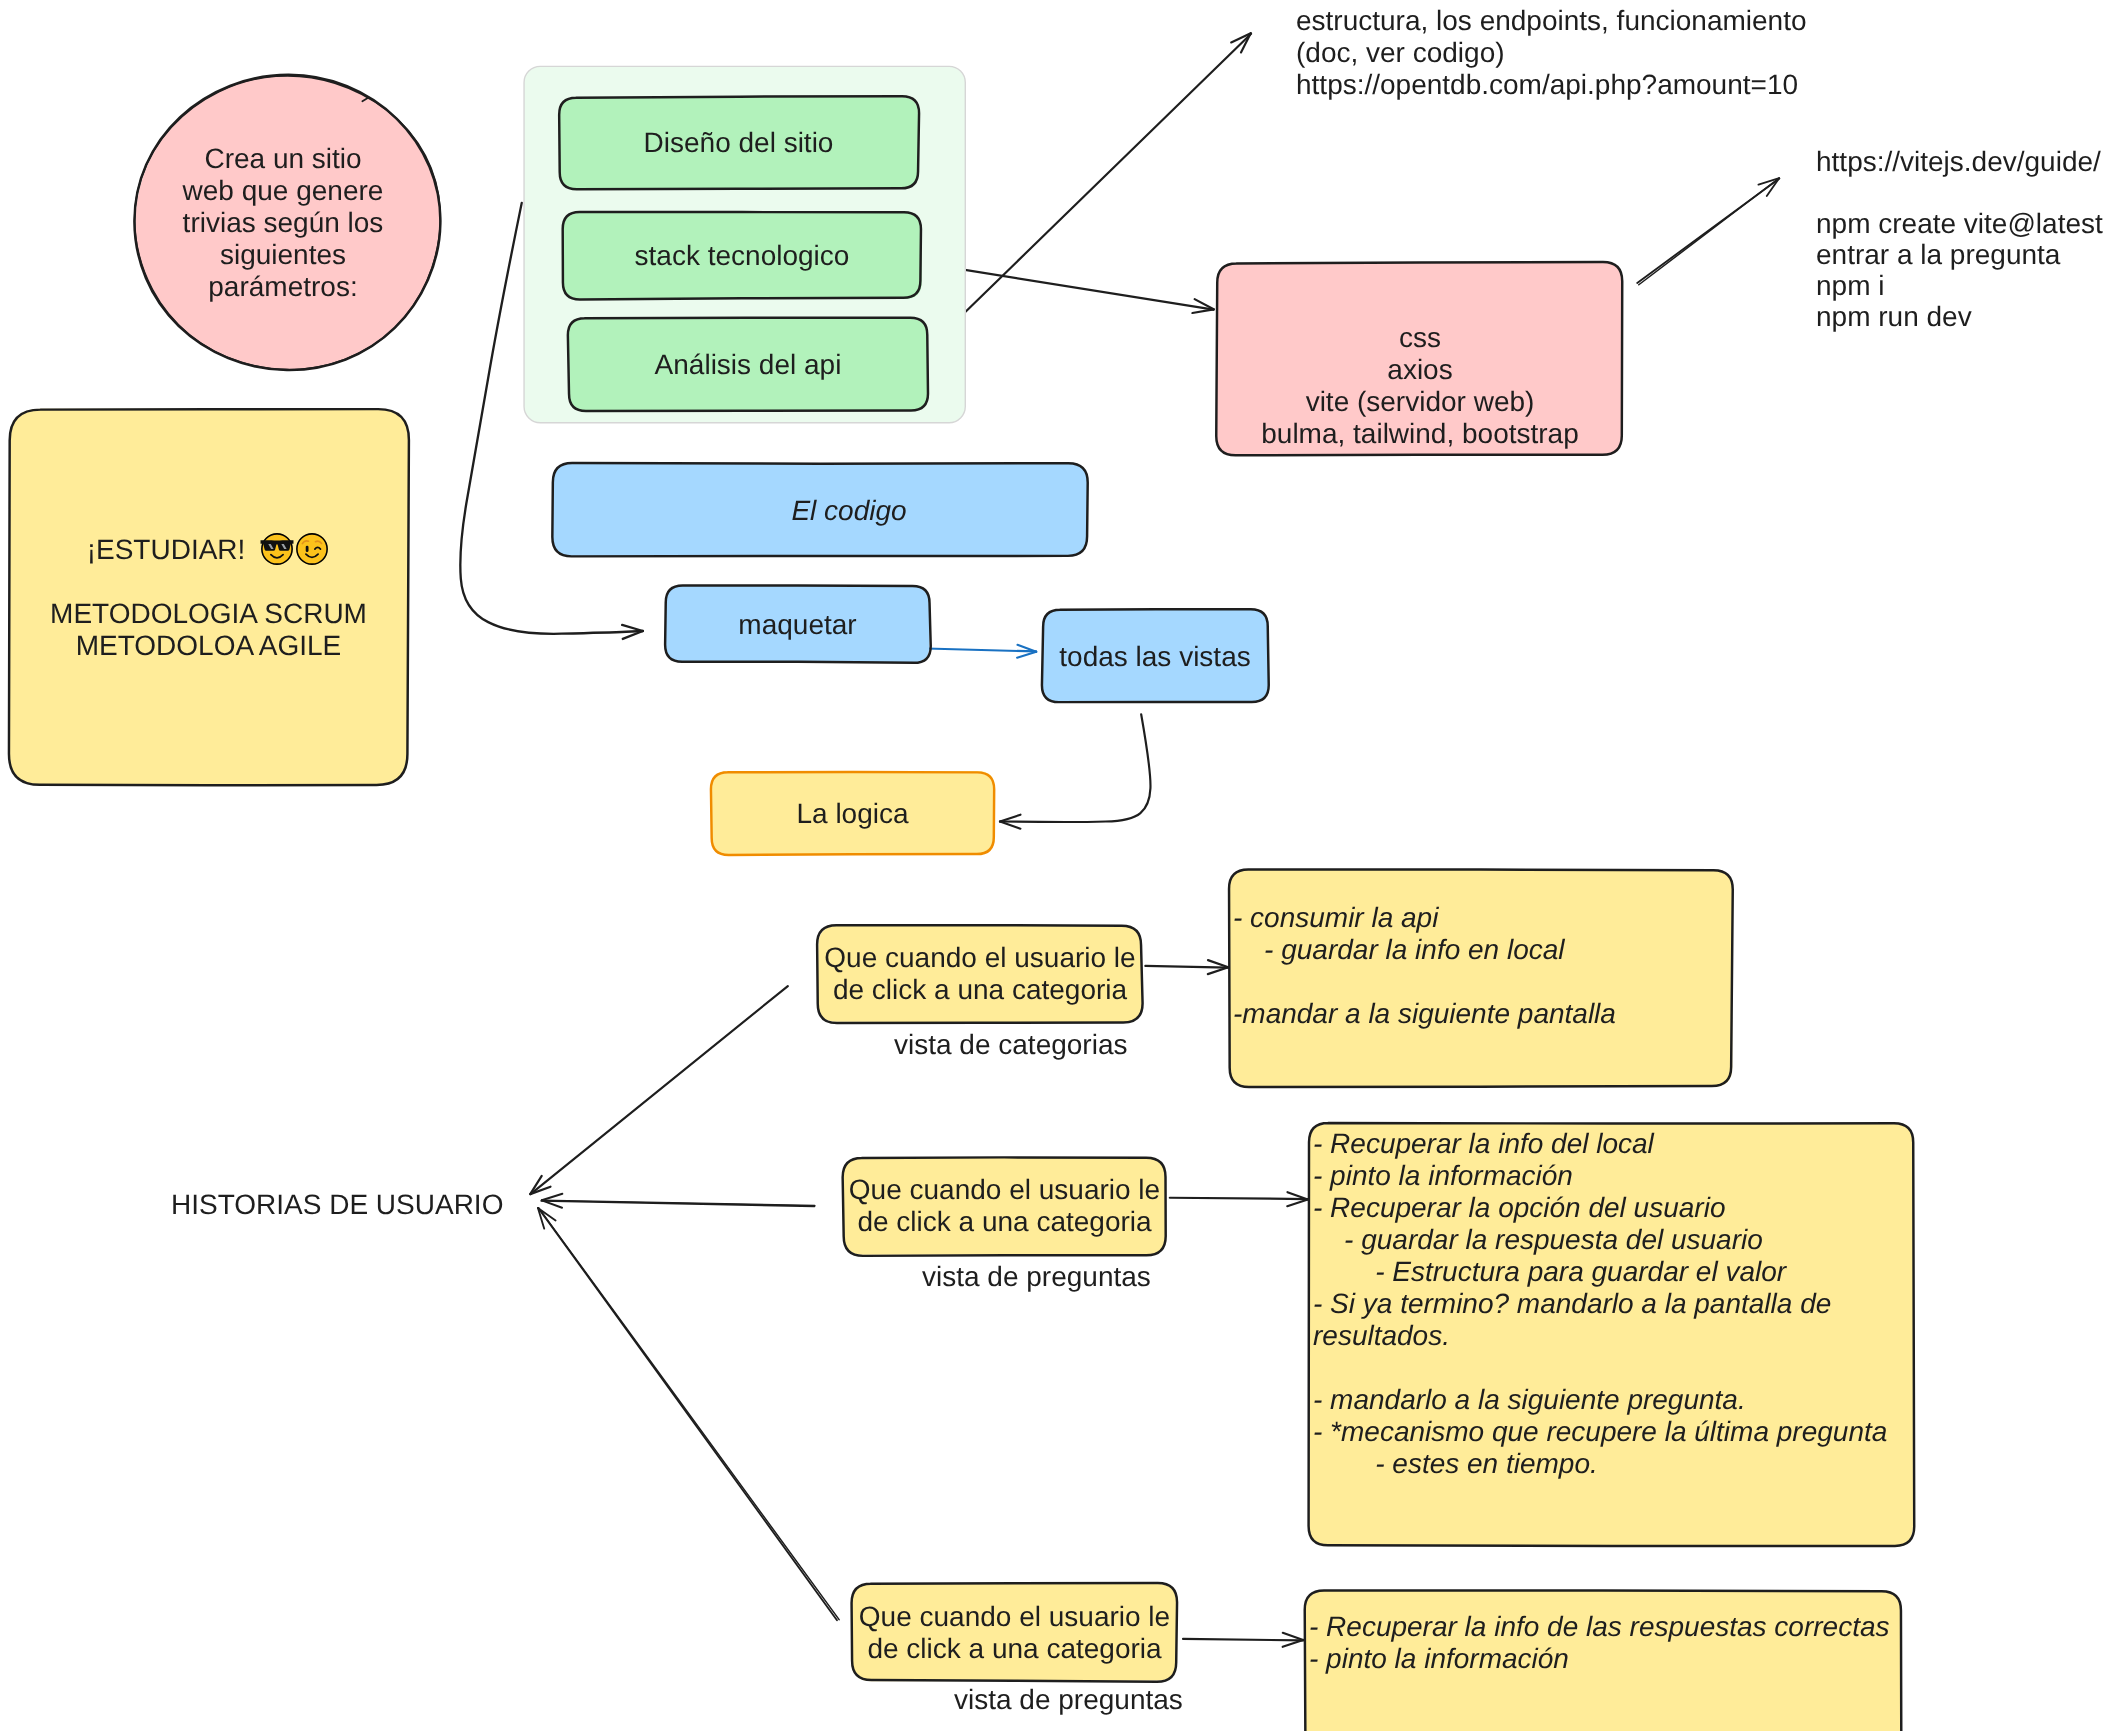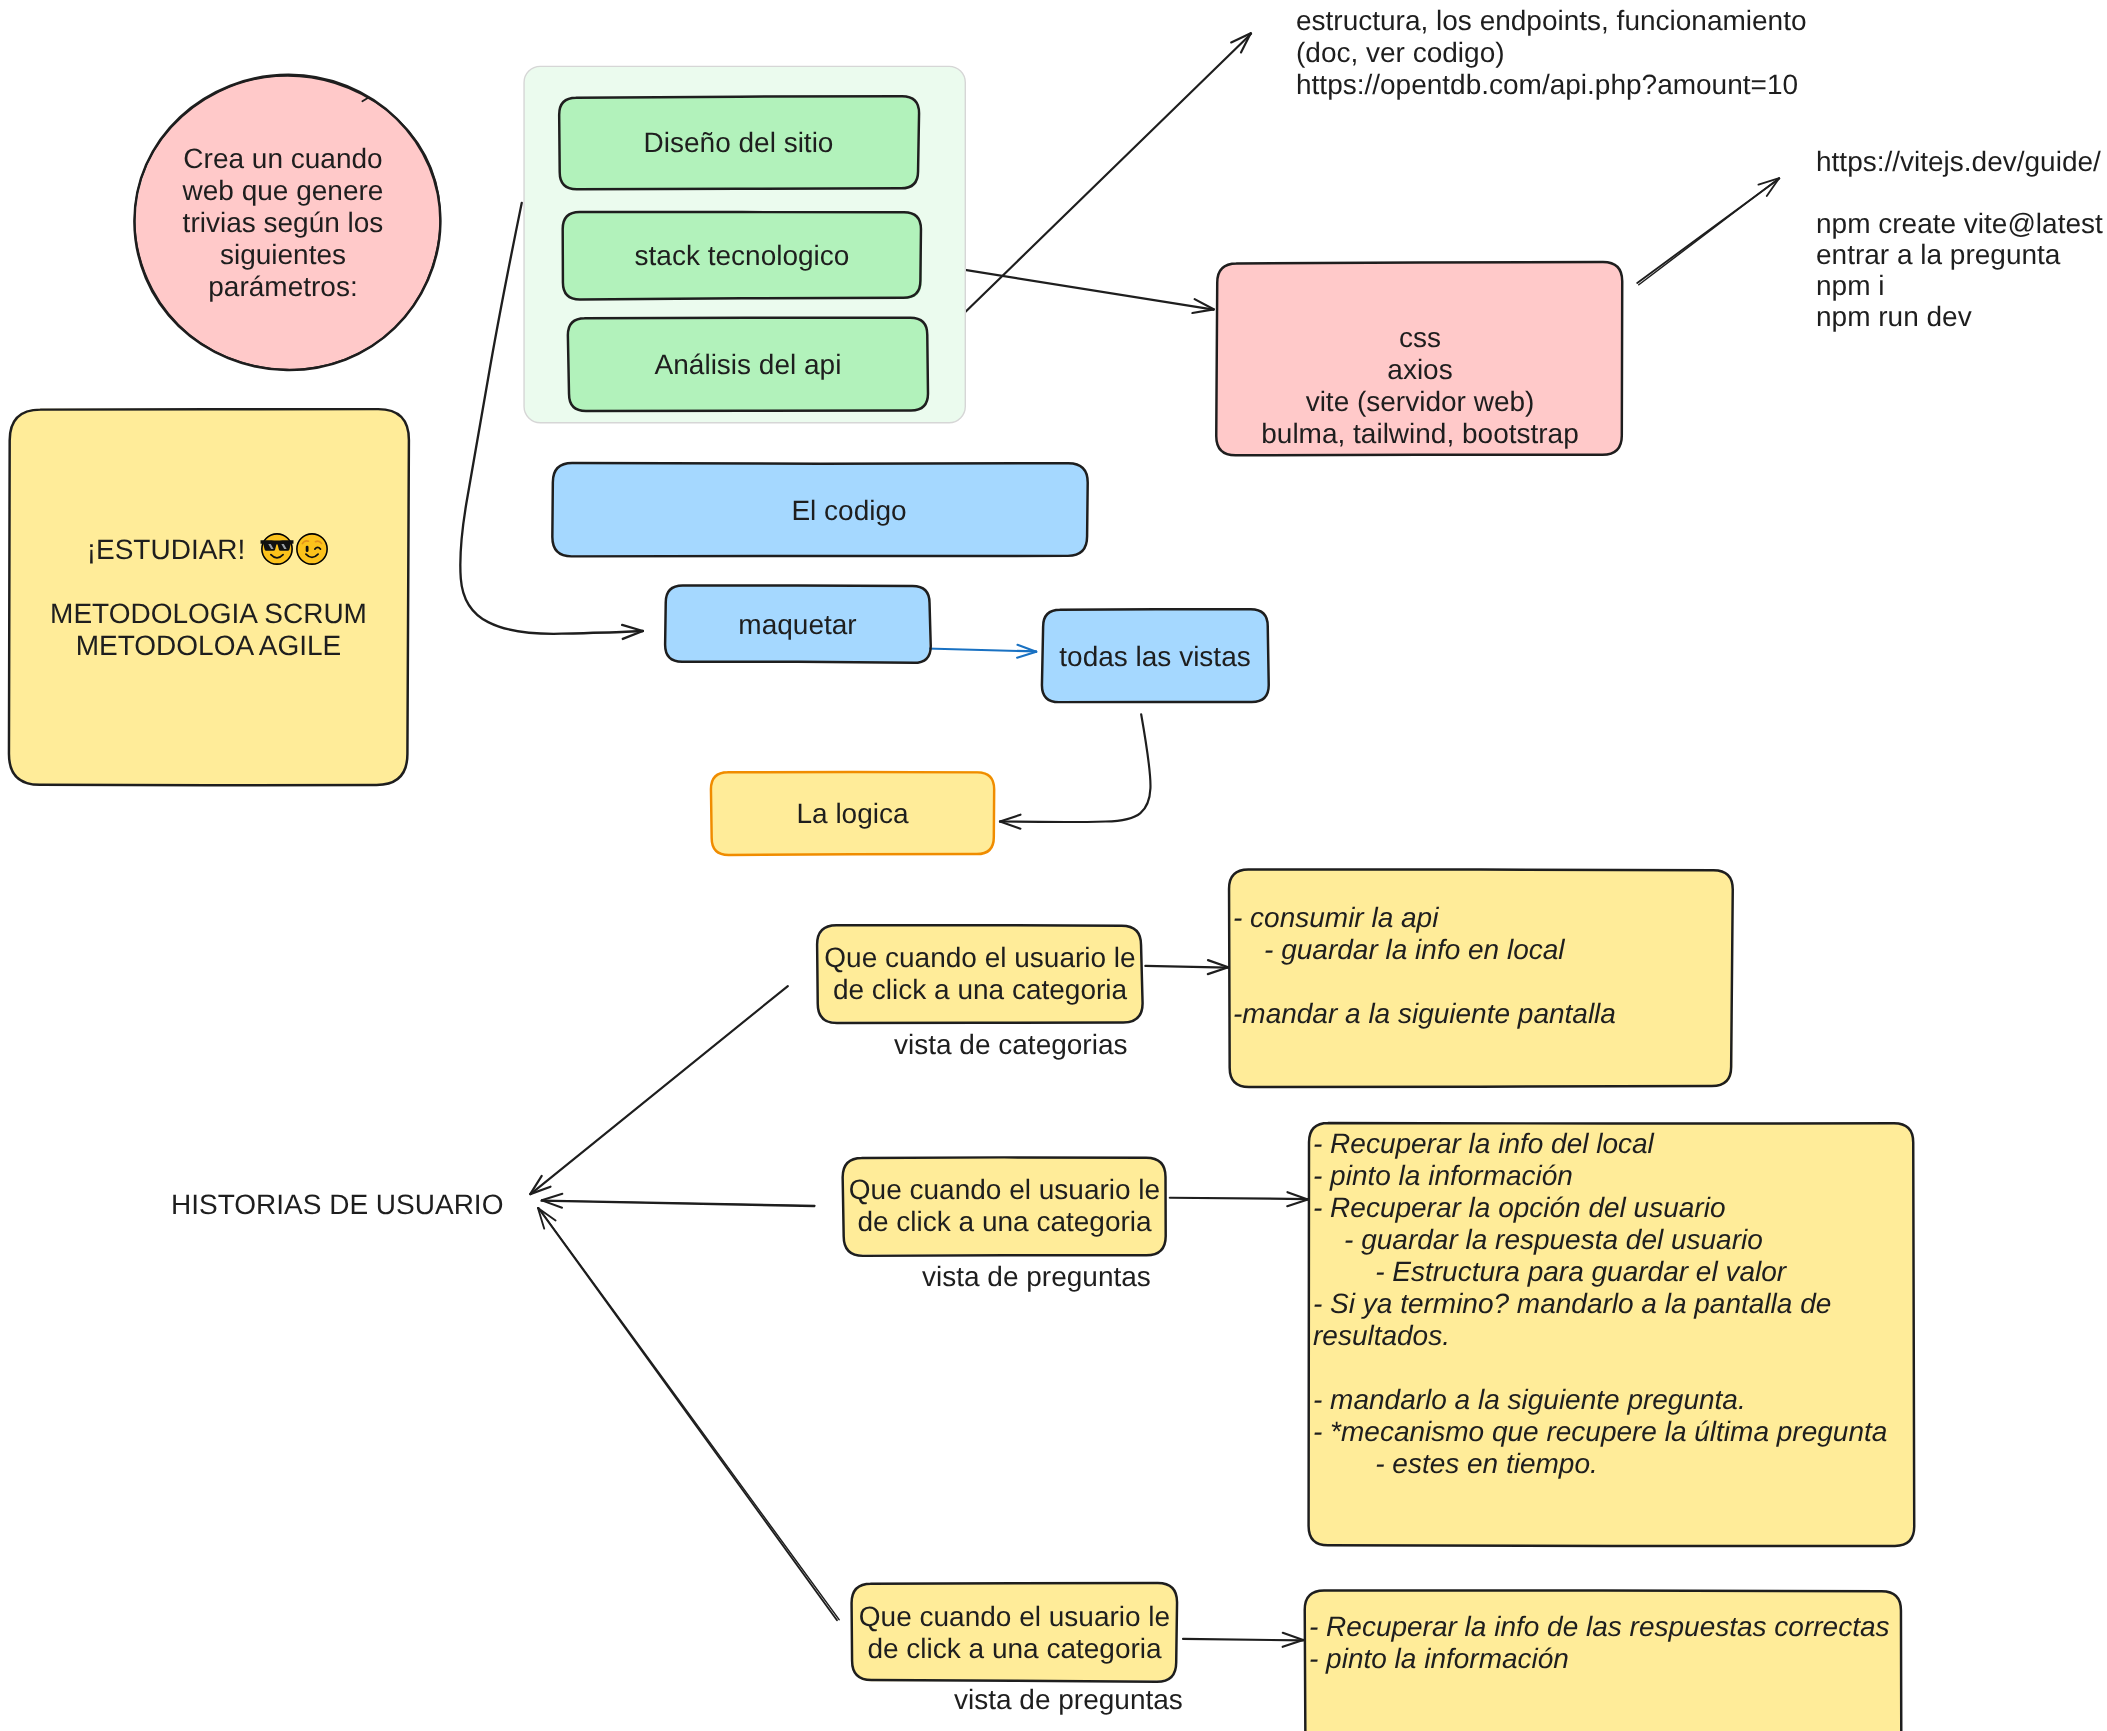--- a/index.html
+++ b/index.html
@@ -150,39 +150,39 @@
       <g>
         <path d="M 1128.7546489715576 2053.0173961639402 L 1314.6460289001466 2053.4578921318052 L 1500.5374088287354 2053.512790298462 Q 1525.5374088287354 2053.512790298462 1525.5374088287354 2078.512790298462 L 1525.5070613861085 2153.440829086304 Q 1525.5070613861085 2178.440829086304 1500.5070613861085 2178.440829086304 L 1315.0142585754395 2179.0442317187785 L 1129.5214557647705 2179.575572621822 Q 1104.5214557647705 2179.575572621822 1104.5214557647705 2154.575572621822 L 1103.7546489715576 2078.0173961639402 Q 1103.7546489715576 2053.0173961639402 1128.7546489715576 2053.0173961639402 Z" fill="#ffec99" stroke="none"></path>
         <path d="M 1128.5847554206848 2052.9770802497865 L 1314.553425693512 2052.417455504462 L 1500.522095966339 2052.2276898384093 Q 1525.522095966339 2052.2276898384093 1525.522095966339 2077.2276898384093 L 1524.4082310676574 2155.2164007008078 Q 1524.4082310676574 2180.2164007008078 1499.4082310676574 2180.2164007008078 L 1314.325445652008 2178.854222455621 L 1129.2426602363587 2177.7698536634443 Q 1104.2426602363587 2177.7698536634443 1104.2426602363587 2152.7698536634443 L 1103.5847554206848 2077.9770802497865 Q 1103.5847554206848 2052.9770802497865 1128.5847554206848 2052.9770802497865" fill="none" stroke="#1e1e1e" stroke-width="3.2" stroke-linecap="round" stroke-linejoin="round"></path>
       </g>
       <g>
         <path d="M 1717.275885438919 2062.2371930003164 L 2078.398299741745 2062.3944419562818 L 2439.520714044571 2062.2566866874695 Q 2464.520714044571 2062.2566866874695 2464.520714044571 2087.2566866874695 L 2464.0696297168734 2296.6111311912537 Q 2464.0696297168734 2321.6111311912537 2439.0696297168734 2321.6111311912537 L 2077.8721061229708 2322.11782130599 L 1716.674582529068 2322.443433701992 Q 1691.674582529068 2322.443433701992 1691.674582529068 2297.443433701992 L 1692.275885438919 2087.2371930003164 Q 1692.275885438919 2062.2371930003164 1717.275885438919 2062.2371930003164 Z" fill="#ffec99" stroke="none"></path>
         <path d="M 1716.032834458351 2061.7997611999513 L 2077.4923223644496 2061.8124930083754 L 2438.951810270548 2062.7056262969973 Q 2463.951810270548 2062.7056262969973 2463.951810270548 2087.7056262969973 L 2464.4971603393556 2295.8091796875 Q 2464.4971603393556 2320.8091796875 2439.4971603393556 2320.8091796875 L 2078.2926542282103 2320.3954200506214 L 1717.0881481170654 2320.900600892305 Q 1692.0881481170654 2320.900600892305 1692.0881481170654 2295.900600892305 L 1691.032834458351 2086.7997611999513 Q 1691.032834458351 2061.7997611999513 1716.032834458351 2061.7997611999513" fill="none" stroke="#1e1e1e" stroke-width="3.2" stroke-linecap="round" stroke-linejoin="round"></path>
       </g>
     </svg>
   <div id="texts">
-      <div class="nodetext" style="left: 130px; top: 75px; height: 296px; width: 306px; font-size: 28px; line-height: 32px;"><span class="ln">Crea un cuando</span><span class="ln">web que genere</span><span class="ln">trivias según los</span><span class="ln">siguientes</span><span class="ln">parámetros:</span></div>
+      <div class="nodetext" style="left: 130px; top: 75px; height: 296px; width: 306px; font-size: 28px; line-height: 32px;"><span class="ln">Crea un sitio</span><span class="ln">web que genere</span><span class="ln">trivias según los</span><span class="ln">siguientes</span><span class="ln">parámetros:</span></div>
       <div class="nodetext" style="left: 8.5px; top: 409px; height: 376px; width: 400px; font-size: 28px; line-height: 32px;"><span class="ln">¡ESTUDIAR!  <svg class="emoji" width="34" height="34" viewBox="0 0 64 64" xmlns="http://www.w3.org/2000/svg">
    <circle cx="32" cy="32" r="28.5" fill="#fcc21b" stroke="#000" stroke-width="3"></circle>
    <path d="M1 15.5 h20.5 q10.5 1.2 21 0 H63 v6.8 h-5 l-2.6 10.6 q-0.7 2.6 -3.3 2.6 H38.6 q-2.5 0 -3.1 -2.5 l-1.9 -7.8 q-0.5 -2 -1.6 -2 t-1.6 2 l-1.9 7.8 q-0.6 2.5 -3.1 2.5 H12 q-2.6 0 -3.3 -2.6 L6 22.3 H1 Z" fill="#101010"></path>
    <path d="M15.6 22.8 l5.4 9.2 h4.6 l-5.4 -9.2 z" fill="#9aa0a6"></path>
    <path d="M40.2 22.8 l5.4 9.2 h4.6 l-5.4 -9.2 z" fill="#9aa0a6"></path>
    <path d="M20.5 42.5 q11.5 12.2 23 0" fill="none" stroke="#101010" stroke-width="3.2" stroke-linecap="round"></path>
   </svg><svg class="emoji" width="34" height="34" viewBox="0 0 64 64" xmlns="http://www.w3.org/2000/svg">
    <circle cx="32" cy="32" r="28.5" fill="#fcc21b" stroke="#000" stroke-width="3"></circle>
    <path d="M13.8 21.8 q4.8 -7.2 11.6 -4.3" fill="none" stroke="#e2931b" stroke-width="3" stroke-linecap="round"></path>
    <path d="M38.4 18.2 q6.8 -3.4 11.6 3.4" fill="none" stroke="#e2931b" stroke-width="3" stroke-linecap="round"></path>
    <rect x="20.2" y="25.8" width="5.2" height="12" rx="2.6" fill="#101010"></rect>
    <path d="M37.4 32.2 q5.2 -6.4 10.6 0" fill="none" stroke="#101010" stroke-width="3.2" stroke-linecap="round"></path>
    <path d="M20.5 41.5 q11.5 12.2 23 0" fill="none" stroke="#101010" stroke-width="3.2" stroke-linecap="round"></path>
   </svg></span><span class="ln">&nbsp;</span><span class="ln">METODOLOGIA SCRUM</span><span class="ln">METODOLOA AGILE</span></div>
       <div class="nodetext" style="left: 559px; top: 97px; height: 92px; width: 359px; font-size: 28px; line-height: 32px;"><span class="ln">Diseño del sitio</span></div>
       <div class="nodetext" style="left: 563px; top: 213px; height: 86px; width: 358px; font-size: 28px; line-height: 32px;"><span class="ln">stack tecnologico</span></div>
       <div class="nodetext" style="left: 568px; top: 319px; height: 92px; width: 360px; font-size: 28px; line-height: 32px;"><span class="ln">Análisis del api</span></div>
-      <div class="nodetext" style="left: 552px; top: 464px; height: 93px; width: 594px; font-size: 28px; line-height: 32px;"><span class="ln">El codigo</span></div>
+      <div class="nodetext" style="left: 552px; top: 464px; height: 93px; width: 594px; font-size: 28px; line-height: 32px; font-style: italic;"><span class="ln">El codigo</span></div>
       <div class="nodetext" style="left: 665px; top: 586px; height: 77px; width: 265px; font-size: 28px; line-height: 32px;"><span class="ln">maquetar</span></div>
       <div class="nodetext" style="left: 1042px; top: 610px; height: 93px; width: 226px; font-size: 28px; line-height: 32px;"><span class="ln">todas las vistas</span></div>
       <div class="nodetext" style="left: 711px; top: 772px; height: 83px; width: 283px; font-size: 28px; line-height: 32px;"><span class="ln">La logica</span></div>
       <div class="nodetext" style="left: 1217px; top: 272px; height: 228px; width: 406px; font-size: 28px; line-height: 32px;"><span class="ln">css</span><span class="ln">axios</span><span class="ln">vite (servidor web)</span><span class="ln">bulma, tailwind, bootstrap</span></div>
       <div class="nodetext" style="left: 818px; top: 926px; height: 96px; width: 324px; font-size: 28px; line-height: 32px;"><span class="ln">Que cuando el usuario le</span><span class="ln">de click a una categoria</span></div>
       <div class="nodetext left" style="left: 1233px; top: 902px; justify-content: flex-start; height: auto; width: 495px; font-size: 28px; line-height: 32px;"><span class="ln">- consumir la api</span><span class="ln">    - guardar la info en local</span><span class="ln">&nbsp;</span><span class="ln">-mandar a la siguiente pantalla</span></div>
       <div class="nodetext" style="left: 843px; top: 1157px; height: 98px; width: 323px; font-size: 28px; line-height: 32px;"><span class="ln">Que cuando el usuario le</span><span class="ln">de click a una categoria</span></div>
       <div class="nodetext left" style="left: 1313px; top: 1128px; justify-content: flex-start; height: auto; width: 596px; font-size: 28px; line-height: 32px;"><span class="ln">- Recuperar la info del local</span><span class="ln">- pinto la información</span><span class="ln">- Recuperar la opción del usuario</span><span class="ln">    - guardar la respuesta del usuario</span><span class="ln">        - Estructura para guardar el valor</span><span class="ln">- Si ya termino? mandarlo a la pantalla de</span><span class="ln">resultados.</span><span class="ln">&nbsp;</span><span class="ln">- mandarlo a la siguiente pregunta.</span><span class="ln">- *mecanismo que recupere la última pregunta</span><span class="ln">        - estes en tiempo.</span></div>
       <div class="nodetext" style="left: 852px; top: 1584px; height: 97px; width: 325px; font-size: 28px; line-height: 32px;"><span class="ln">Que cuando el usuario le</span><span class="ln">de click a una categoria</span></div>
       <div class="nodetext left" style="left: 1309px; top: 1611px; justify-content: flex-start; height: auto; width: 588px; font-size: 28px; line-height: 32px;"><span class="ln">- Recuperar la info de las respuestas correctas</span><span class="ln">- pinto la información</span></div>

